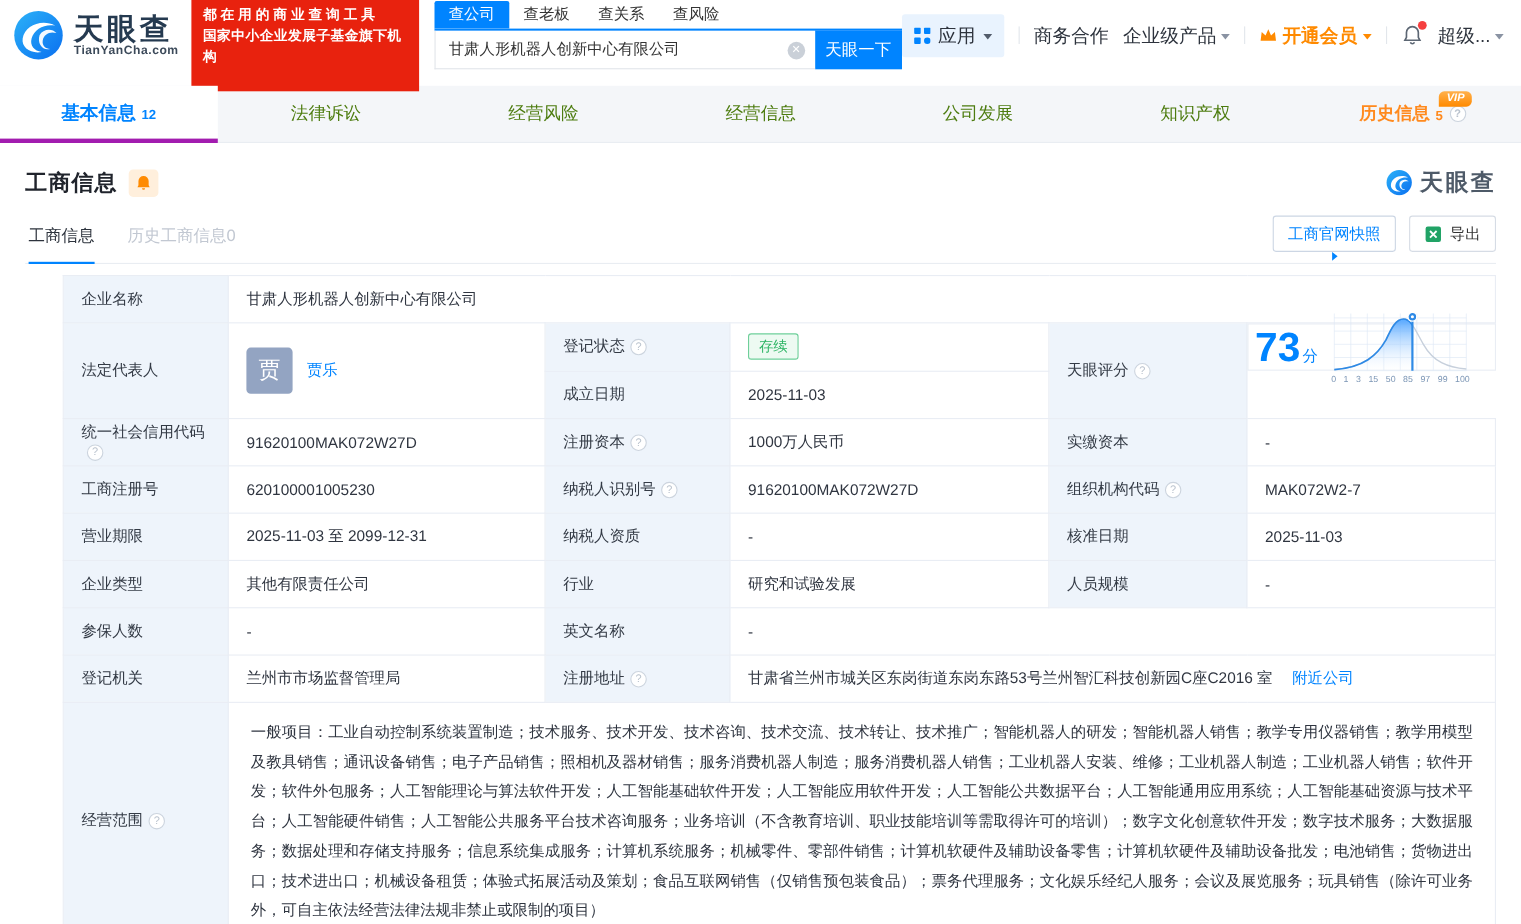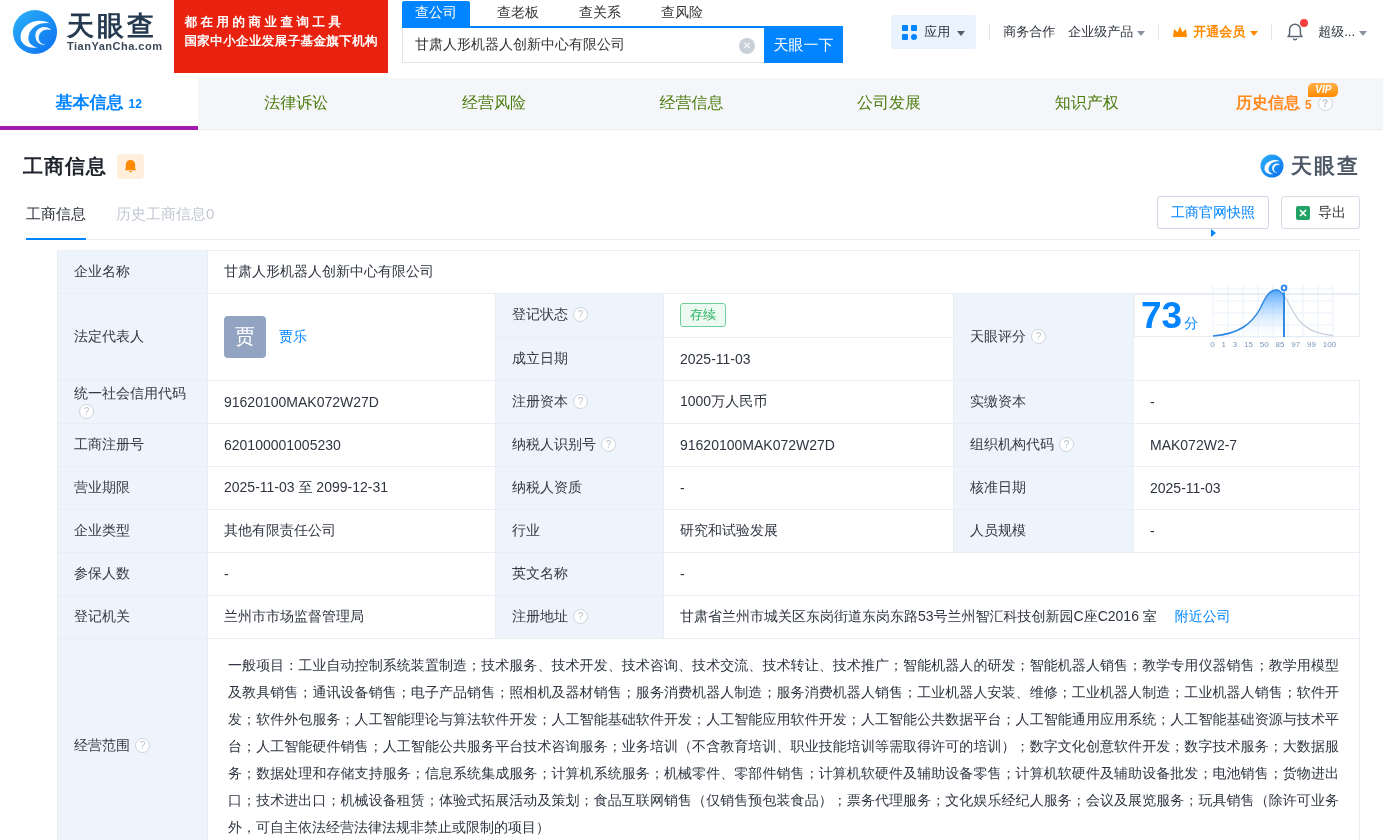--- a/index.html
+++ b/index.html
@@ -9,33 +9,33 @@
   
   .header { display:flex; align-items:center; height:64px; padding:0 16px 0 12px; }
   .logo { display:flex; align-items:center; gap:9px; cursor:pointer; }
   .logo-text .cn { font-size:27px; font-weight:bold; color:#253a50; letter-spacing:3px; line-height:28px; }
   .logo-text .en { font-size:11px; color:#3c4a5a; font-weight:bold; letter-spacing:.5px; }
   .slogan { background:#e8220e; color:#fff; margin-left:12px; padding:22px 10px; font-size:12.5px; font-weight:bold; line-height:19px; }
   .slogan .l1 { letter-spacing:3.5px; }
   .slogan .l2 { letter-spacing:0.4px; }
 
   .search-wrap { margin-left:14px; width:441px; }
-  .search-tabs { display:flex; align-items:flex-end; gap:14px; border-bottom:2px solid #0084ff; }
+  .search-tabs { display:flex; align-items:flex-end; border-bottom:2px solid #0084ff; }
   .search-tab { padding:3px 13px 4px; font-size:14px; color:#333; cursor:pointer; }
   .search-tab.active { background:#0084ff; color:#fff; border-radius:2px 2px 0 0; }
   .search-bar { display:flex; height:35px; }
   .input-box { position:relative; flex:1; }
   .search-input { width:100%; height:100%; border:1px solid #e1e5ea; border-top:none; border-right:none;
      padding:0 32px 0 12px; font-size:14px; color:#333; outline:none; }
   .clear-btn { position:absolute; right:9px; top:50%; transform:translateY(-50%); width:16px; height:16px;
      border-radius:50%; background:#cad0d8; color:#fff; font-size:10px; line-height:16px; text-align:center; cursor:pointer; }
   .clear-btn::after { content:"✕"; }
   .search-btn { width:79px; background:#0084ff; color:#fff; border:none; font-size:15px; cursor:pointer; }
 
-  .top-nav { margin-left:auto; display:flex; align-items:center; gap:13px; font-size:13px; color:#2d333d; white-space:nowrap; }
+  .top-nav { margin-left:auto; display:flex; align-items:center; gap:13px; font-size:17px; color:#2d333d; white-space:nowrap; }
   .apps-pill { display:flex; align-items:center; gap:7px; background:#e9f3fe; padding:8px 11px; border-radius:3px; cursor:pointer; }
   .vdiv { width:1px; height:16px; background:#e2e6eb; }
   .nav-item { display:flex; align-items:center; gap:4px; cursor:pointer; }
   .vip-link { color:#ff8a00; font-weight:bold; display:flex; align-items:center; gap:5px; cursor:pointer; }
   .caret { width:0; height:0; border-left:4px solid transparent; border-right:4px solid transparent; border-top:5px solid #8a93a3; display:inline-block; margin-top:2px; }
   .caret.orange { border-top-color:#ff8a00; }
   .caret.dark { border-top-color:#525c6b; }
   .bell-wrap { position:relative; display:flex; align-items:center; cursor:pointer; }
   .red-dot { position:absolute; top:-3px; right:-3px; width:8px; height:8px; border-radius:50%; background:#f53f3f; }
 

